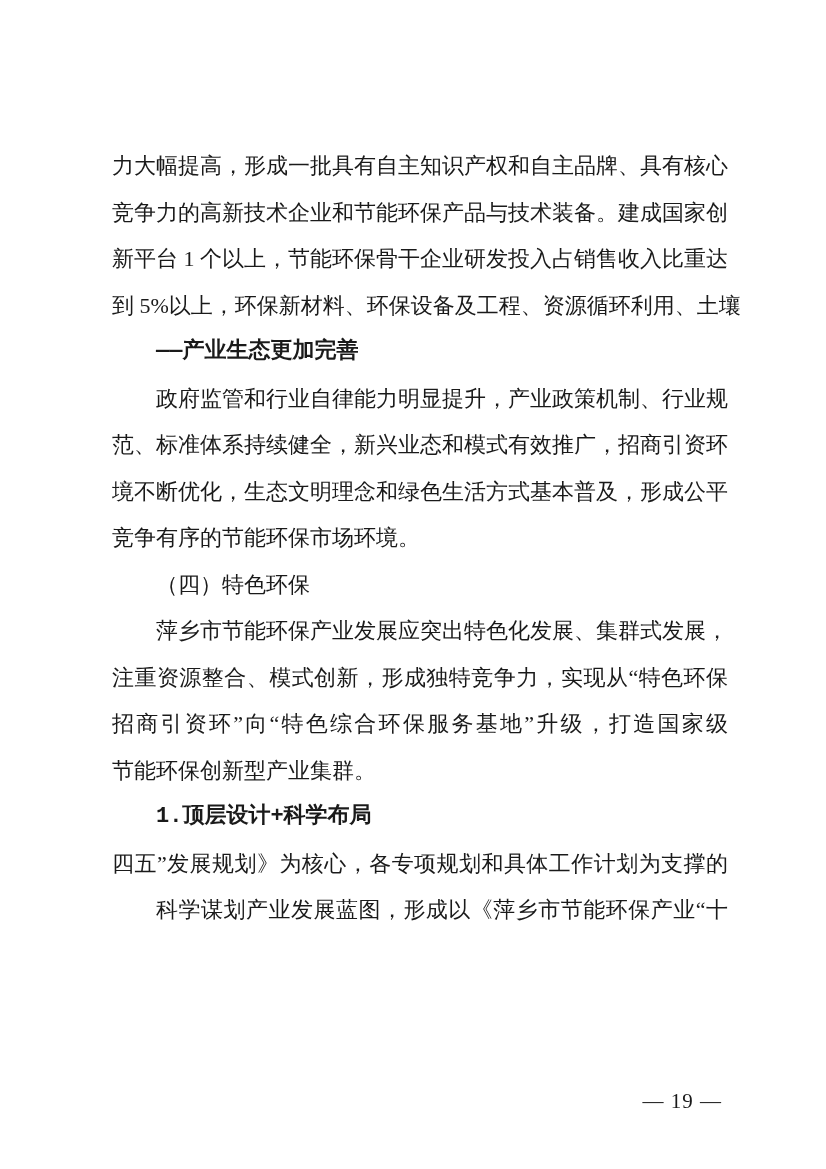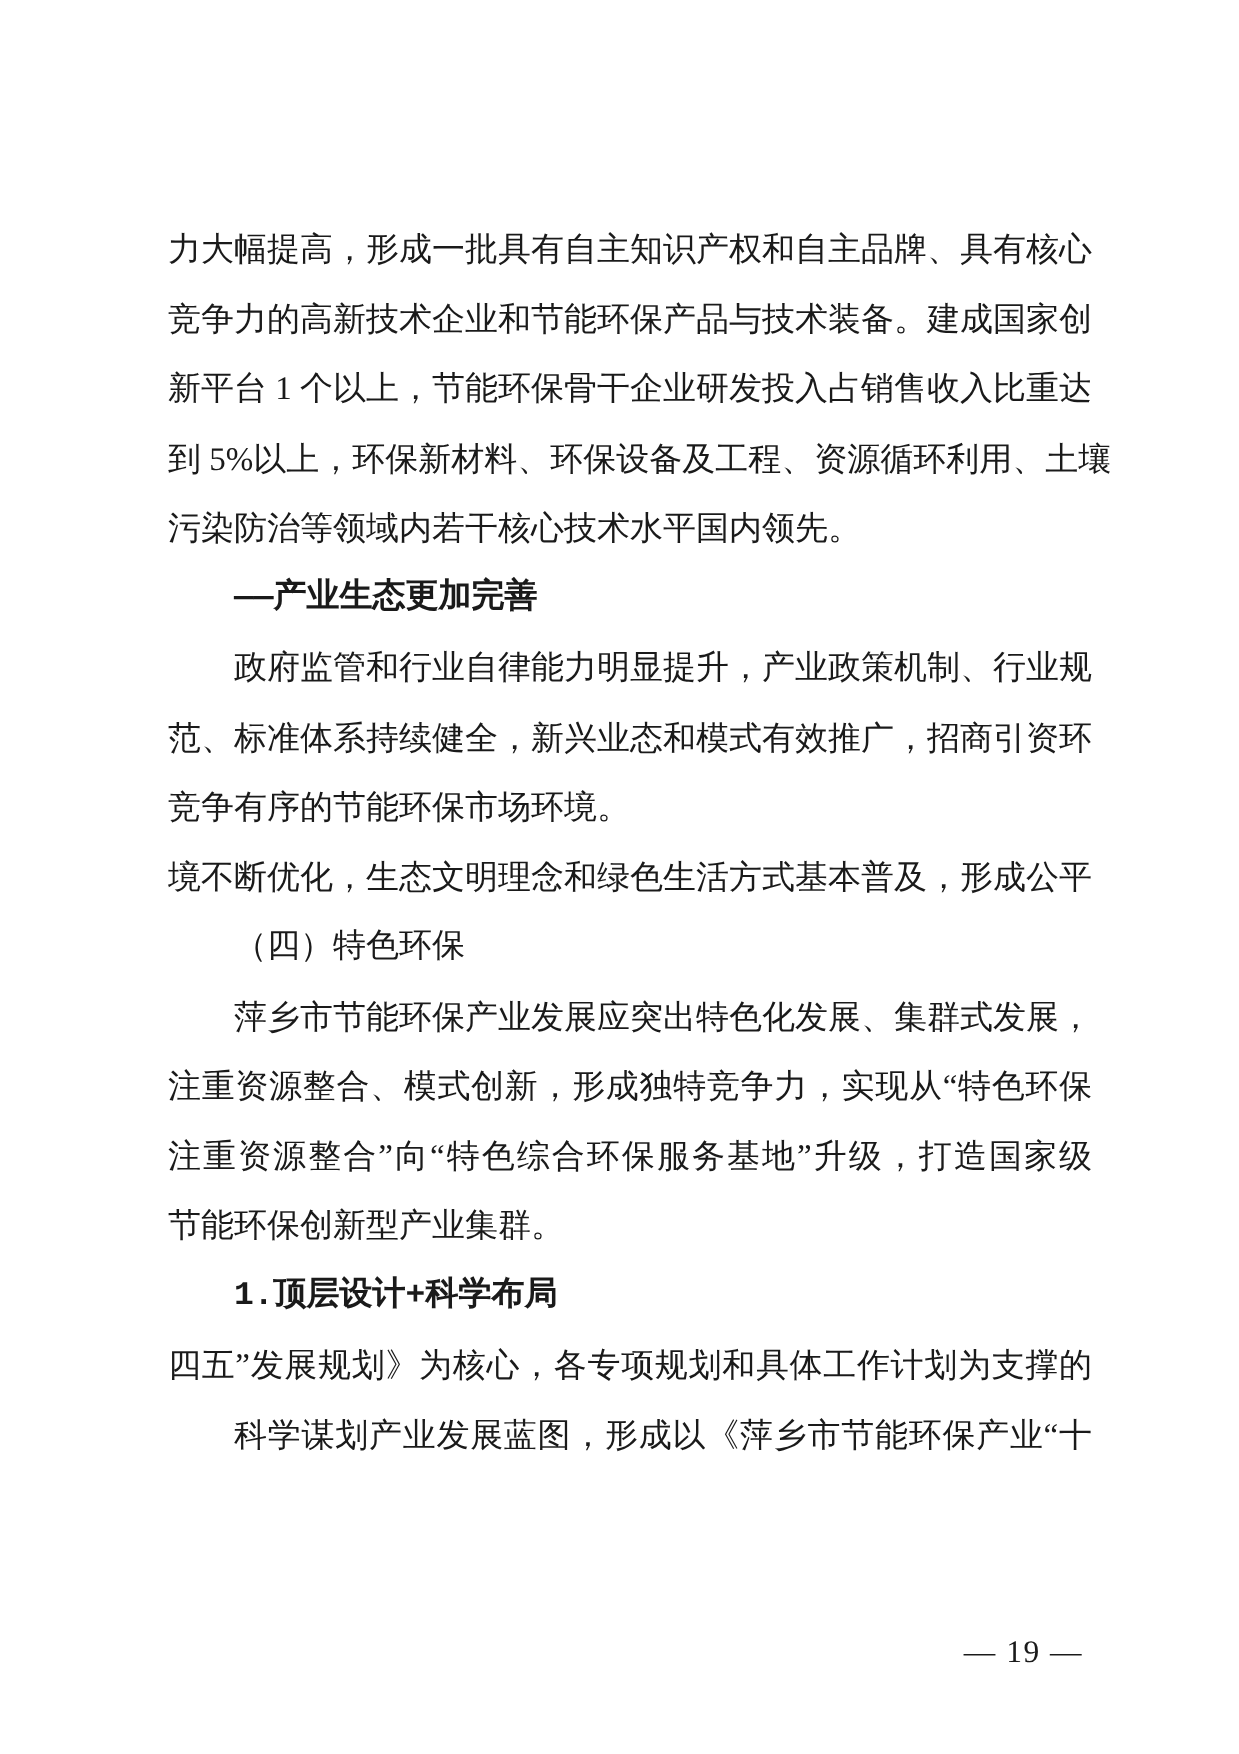--- a/index.html
+++ b/index.html
@@ -71,38 +71,37 @@
 
 <div class="page">
 
   <main class="content">
 
     <section>
       <div class="line">力大幅提高，形成一批具有自主知识产权和自主品牌、具有核心</div>
       <div class="line">竞争力的高新技术企业和节能环保产品与技术装备。建成国家创</div>
       <div class="line">新平台 1 个以上，节能环保骨干企业研发投入占销售收入比重达</div>
       <div class="line">到 5%以上，环保新材料、环保设备及工程、资源循环利用、土壤</div>
-      <div class="line end">污染防治等领域内若干核心技术水平国内领先。</div>
     </section>
 
     <div class="line h-bold">——产业生态更加完善</div>
 
     <section>
       <div class="line ind">政府监管和行业自律能力明显提升，产业政策机制、行业规</div>
       <div class="line">范、标准体系持续健全，新兴业态和模式有效推广，招商引资环</div>
+      <div class="line">境不断优化，生态文明理念和绿色生活方式基本普及，形成公平</div>
       <div class="line end">竞争有序的节能环保市场环境。</div>
-      <div class="line">境不断优化，生态文明理念和绿色生活方式基本普及，形成公平</div>
     </section>
 
     <div class="line h-kai">（四）特色环保</div>
 
     <section>
       <div class="line ind">萍乡市节能环保产业发展应突出特色化发展、集群式发展，</div>
       <div class="line">注重资源整合、模式创新，形成独特竞争力，实现从“特色环保</div>
-      <div class="line">注重资源整合”向“特色综合环保服务基地”升级，打造国家级</div>
+      <div class="line">招商引资环”向“特色综合环保服务基地”升级，打造国家级</div>
       <div class="line end">节能环保创新型产业集群。</div>
     </section>
 
     <div class="line h-bold">1.顶层设计+科学布局</div>
 
     <section>
       <div class="line">四五”发展规划》为核心，各专项规划和具体工作计划为支撑的</div>
       <div class="line ind">科学谋划产业发展蓝图，形成以《萍乡市节能环保产业“十</div>
     </section>
 

